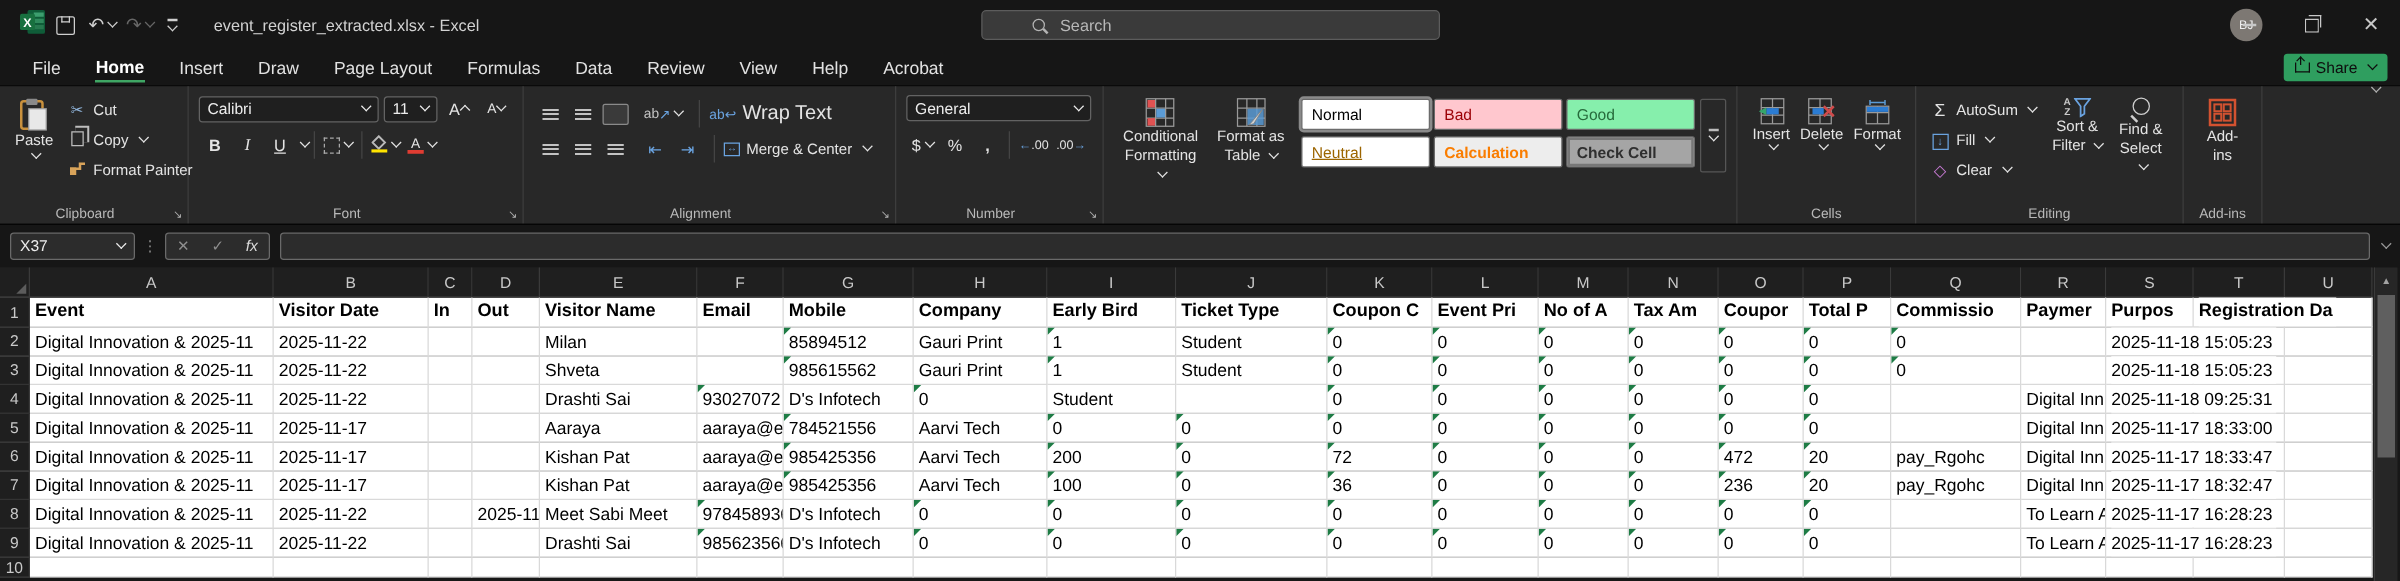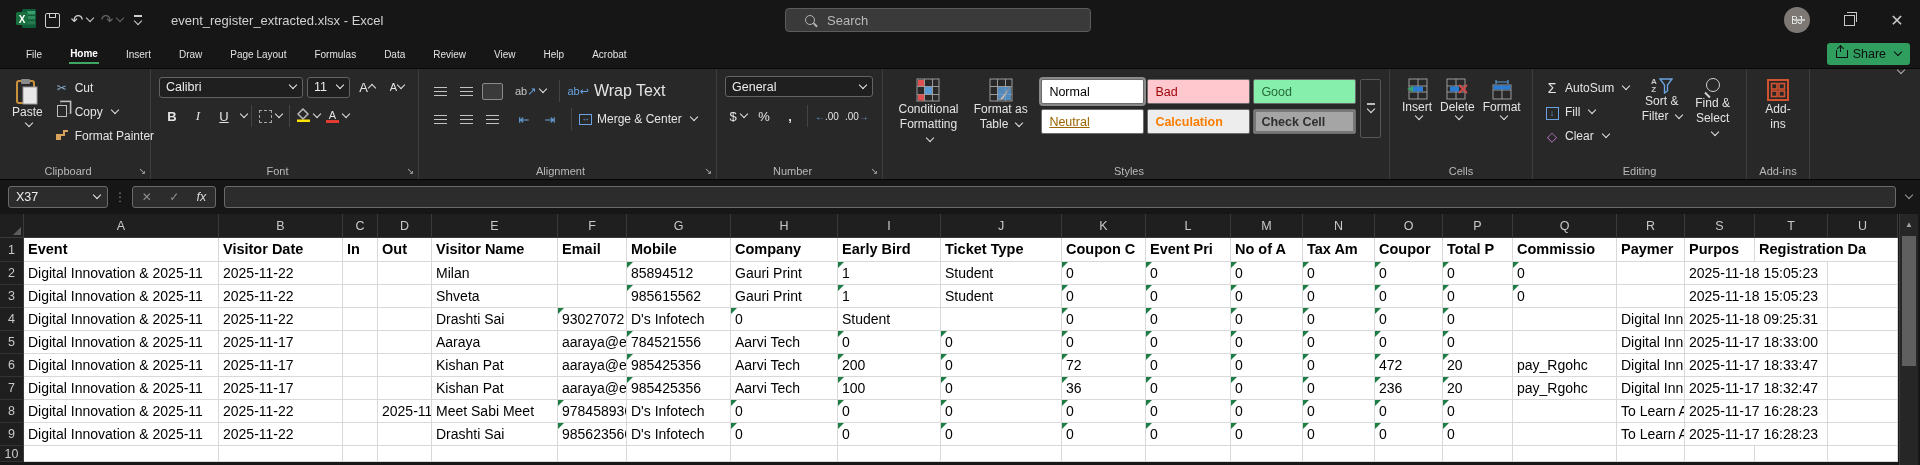--- a/index.html
+++ b/index.html
@@ -13,34 +13,34 @@
   .xl-logo{margin-left:16px;}
   .tbtn{width:30px;height:26px;display:flex;align-items:center;justify-content:center;color:#cfcfcf;font-size:15px;}
   .tbtn.dim{color:#676767;}
   .saveic{width:13px;height:13px;border:1.5px solid #cfcfcf;border-radius:2px;position:relative;}
   .saveic:before{content:'';position:absolute;top:-1px;left:3px;width:5px;height:4px;border:1px solid #cfcfcf;border-top:none;}
   .chev{display:inline-block;width:5px;height:5px;border-right:1.3px solid currentColor;border-bottom:1.3px solid currentColor;transform:rotate(45deg);margin-left:4px;position:relative;top:-2px;}
   .chev.up{transform:rotate(-135deg);top:1px;}
   .qat-custom{width:22px;display:flex;flex-direction:column;align-items:center;color:#cfcfcf;}
   .qat-custom .bar{width:8px;height:1.5px;background:#cfcfcf;margin-bottom:2px;}
   .doc-title{margin-left:22px;font-size:13px;color:#d2d2d2;}
-  .searchbox{position:absolute;left:785px;top:8px;width:306px;height:24px;background:#3a3a3a;border:1px solid#5c5c5c;border-radius:4px;display:flex;align-items:center;box-sizing:border-box;padding-left:7px;}
+  .searchbox{position:absolute;left:785px;top:8px;width:367px;height:24px;background:#3a3a3a;border:1px solid#5c5c5c;border-radius:4px;display:flex;align-items:center;box-sizing:border-box;padding-left:28px;}
   .mag{width:8px;height:8px;border:1.5px solid #b4b4b4;border-radius:50%;position:relative;flex:none;}
   .mag:after{content:'';position:absolute;width:5px;height:1.5px;background:#b4b4b4;transform:rotate(45deg);right:-4px;bottom:-1px;}
   .searchbox span{margin-left:12px;font-size:13px;color:#b8b8b8;}
   .avatar{position:absolute;left:1740px;top:7px;width:26px;height:26px;border-radius:50%;background:#7d7873;color:#f0f0f0;font-size:10px;display:flex;align-items:center;justify-content:center;margin-left:44px;}
   .wctl{position:absolute;top:0;height:40px;width:46px;display:flex;align-items:center;justify-content:center;color:#c8c8c8;}
   .minic{width:11px;height:1.5px;background:#c8c8c8;}
   .restic{width:9px;height:9px;border:1.2px solid #c8c8c8;position:relative;background:#161616;}
   .restic:before{content:'';position:absolute;top:-3.5px;left:2.5px;width:9px;height:9px;border:1.2px solid #c8c8c8;border-left:none;border-bottom:none;}
   .restic:after{content:'';position:absolute;inset:0;background:#161616;}
 
   
   .tabrow{height:28px;background:#161616;display:flex;align-items:stretch;padding-left:12px;position:relative;flex:none;}
-  .tab{padding:0 13px;display:flex;align-items:center;font-size:10px;color:#e2e2e2;}
+  .tab{padding:0 13px;display:flex;align-items:center;font-size:14px;color:#e2e2e2;}
   .tab span{padding:3px 1px;}
   .tab.active{color:#fff;font-weight:bold;}
   .tab.active span{border-bottom:2.5px solid #3fa664;}
   .share-btn{position:absolute;right:10px;top:3px;height:22px;background:#2f9e5f;border-radius:3px;display:flex;align-items:center;padding:0 9px;color:#0e0e0e;font-size:12.5px;gap:5px;}
   .share-ic{width:10px;height:7px;border:1.2px solid #0e0e0e;border-top:none;position:relative;}
   .share-ic:before{content:'';position:absolute;left:3.2px;top:-4px;width:1.2px;height:6px;background:#0e0e0e;}
   .share-ic:after{content:'';position:absolute;left:1.5px;top:-4.5px;width:4px;height:4px;border-left:1.2px solid #0e0e0e;border-top:1.2px solid #0e0e0e;transform:rotate(45deg);}
   .share-btn .chev{border-color:#0e0e0e;}
 
   
@@ -363,21 +363,20 @@
           <div class="stylecell" style="background: rgb(255, 199, 206); color: rgb(156, 0, 6);">Bad</div>
           <div class="stylecell" style="background: #86efac; color: rgb(39, 107, 60);">Good</div>
           <div class="stylecell" style="background: #ffffff; color: rgb(156, 101, 0); text-decoration: underline;">Neutral</div>
           <div class="stylecell" style="background: rgb(237, 237, 237); color: rgb(250, 125, 0); font-weight: bold;">Calculation</div>
           <div class="stylecell" style="background: rgb(165, 165, 165); color: rgb(47, 47, 47); box-shadow: rgb(119, 119, 119) 0px 0px 0px 2px inset; font-weight: bold;">Check Cell</div>
         </div>
       <div style="width:20px;height:57px;border:1px solid #565656;border-radius:2px;margin-left:4px;margin-top:3px;display:flex;flex-direction:column;align-items:center;justify-content:center;gap:3px">
         <span style="width:8px;height:1.5px;background:#bdbdbd"></span>
         <span class="chev" style="margin:0"></span>
       </div>
-      <span class="glabel">Styles</span>
     </div>
 
     <div class="rgroup" style="width:143px;display:flex;justify-content:space-around">
       <div class="bigbtn">
         <svg width="22" height="22" viewBox="0 0 22 22">
           <rect x="3" y="1" width="18" height="20" fill="none" stroke="#9a9a9a"></rect>
             <line x1="3" y1="8" x2="21" y2="8" stroke="#9a9a9a"></line>
             <line x1="3" y1="14" x2="21" y2="14" stroke="#9a9a9a"></line>
             <line x1="12" y1="1" x2="12" y2="21" stroke="#9a9a9a"></line>
           <rect x="7" y="8.5" width="10" height="5" fill="#2b7cd3"></rect>

